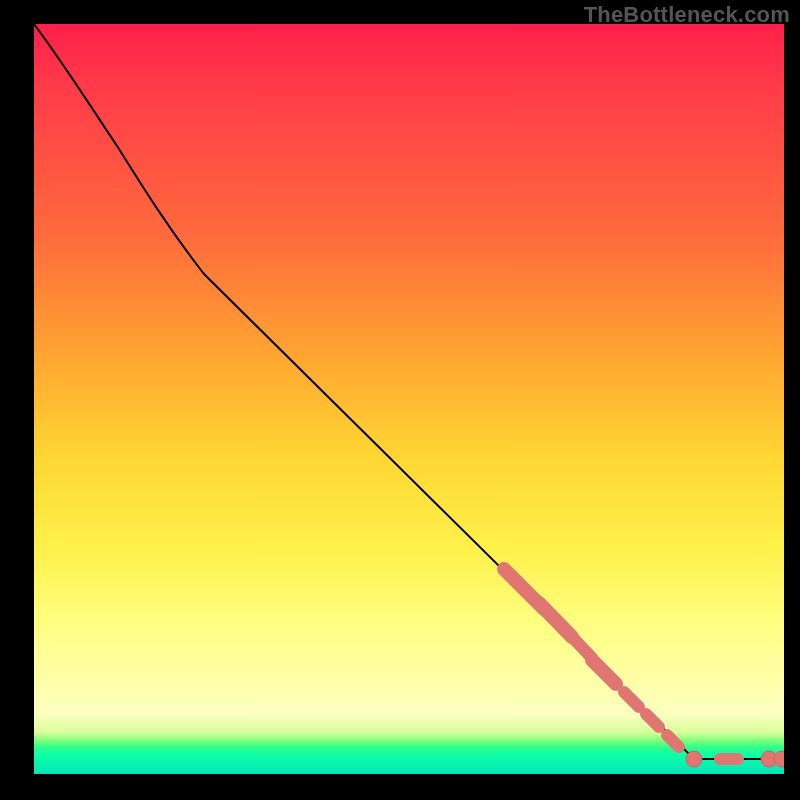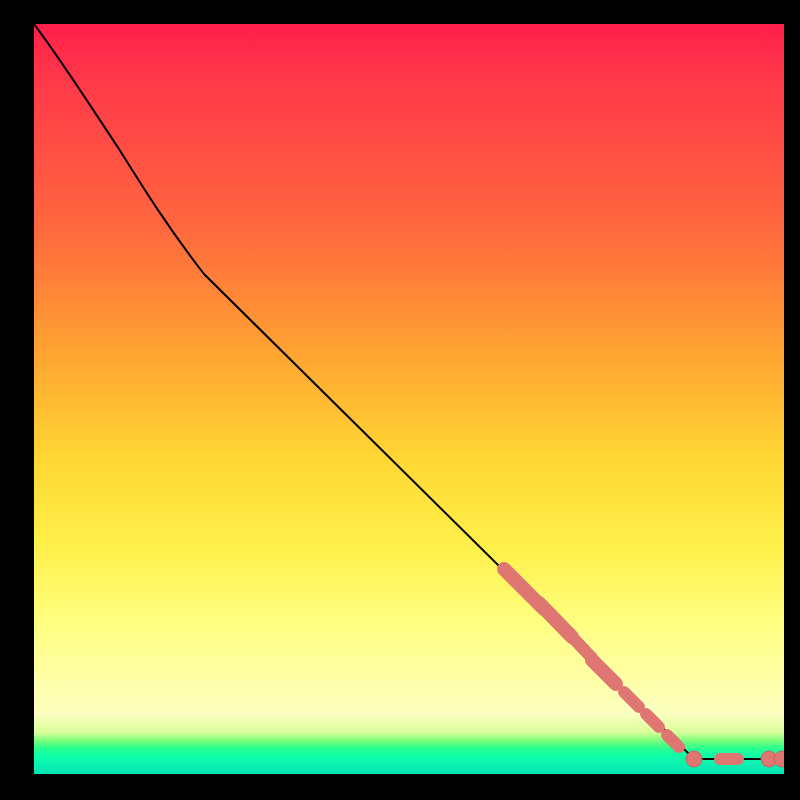--- a/index.html
+++ b/index.html
@@ -74,20 +74,21 @@
     stroke-linecap: round;
   }
   .segment.thin {
     stroke-width: 12;
   }
 </style>
 </head>
 <body>
 <div class="frame">
 
+  <div class="watermark">TheBottleneck.com</div>
 
   <div class="plot-area">
     <svg class="overlay" viewBox="0 0 750 750" preserveAspectRatio="none">
 
       <path class="curve" d="M 0 0
                C 30 40, 55 80, 85 125
                C 110 165, 135 205, 170 250
                L 660 735
                L 750 735"></path>
 

